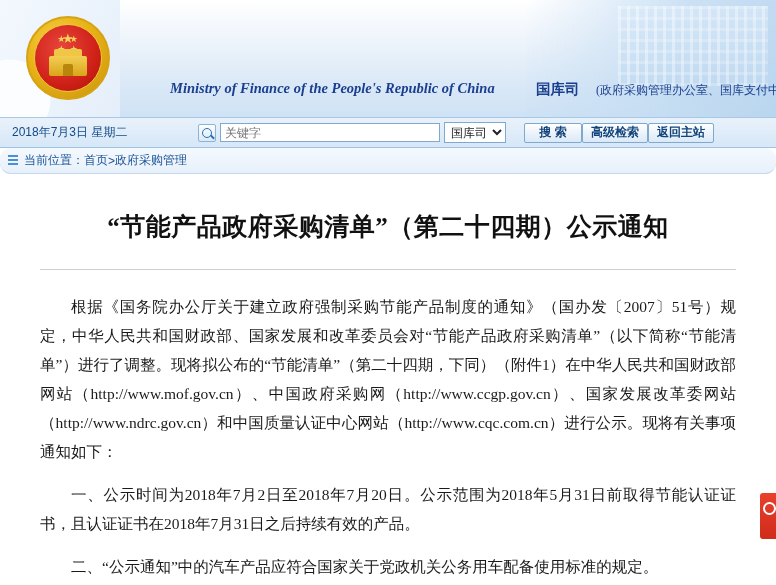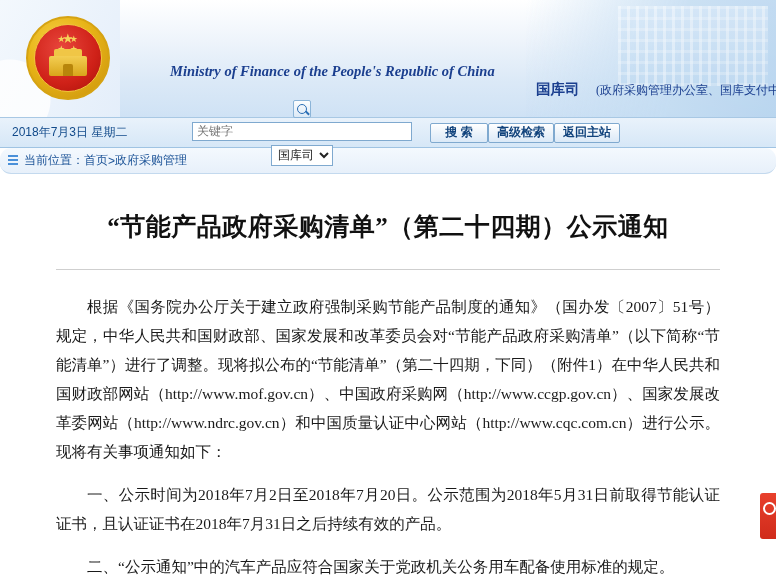--- a/index.html
+++ b/index.html
@@ -124,21 +124,21 @@
     font-family: "Liberation Serif", serif;
     font-size: 41px;
     font-weight: bold;
     color: #1b3f8f;
     letter-spacing: 2px;
     text-shadow: 0 1px 0 #ffffff;
     white-space: nowrap;
   }
   .ministry-en {
     position: absolute;
-    left: 170px; top: 63px;
+    left: 170px; top: 80px;
     font-family: "Liberation Serif", serif;
     font-size: 14.5px;
     font-weight: bold;
     font-style: italic;
     color: #1b3f8f;
     white-space: nowrap;
   }
   .dept-label {
     position: absolute;
     left: 536px; top: 80px;
@@ -170,22 +170,21 @@
   .date-text {
     font-size: 12px;
     color: #114a8a;
     white-space: nowrap;
     min-width: 170px;
   }
   .search-group {
     display: flex;
     align-items: center;
     gap: 4px;
-    margin-left: 10px;
-    flex-direction: column;
+    margin-left: 16px;
   }
   .search-icon-box {
     width: 18px; height: 18px;
     background: linear-gradient(to bottom, #fdfefe, #dce9f6);
     border: 1px solid #8bb4d8;
     border-radius: 2px;
     position: relative;
   }
   .search-icon-box:before {
     content: "";
@@ -266,21 +265,21 @@
     left: 0; top: 8px;
     width: 10px; height: 2px;
     background: #4a90d9;
   }
   .bc-text { color: #1a5296; }
   .bc-link { color: #1a5296; text-decoration: none; cursor: pointer; }
 
   
   .content {
     position: relative;
-    padding: 0 56px;
+    padding: 0 40px;
     height: calc(585px - 118px - 31px - 27px);
     overflow: hidden;
     background: #ffffff;
   }
   .doc-title {
     text-align: center;
     font-family: "Liberation Serif", serif;
     font-size: 25px;
     font-weight: bold;
     color: #111111;

